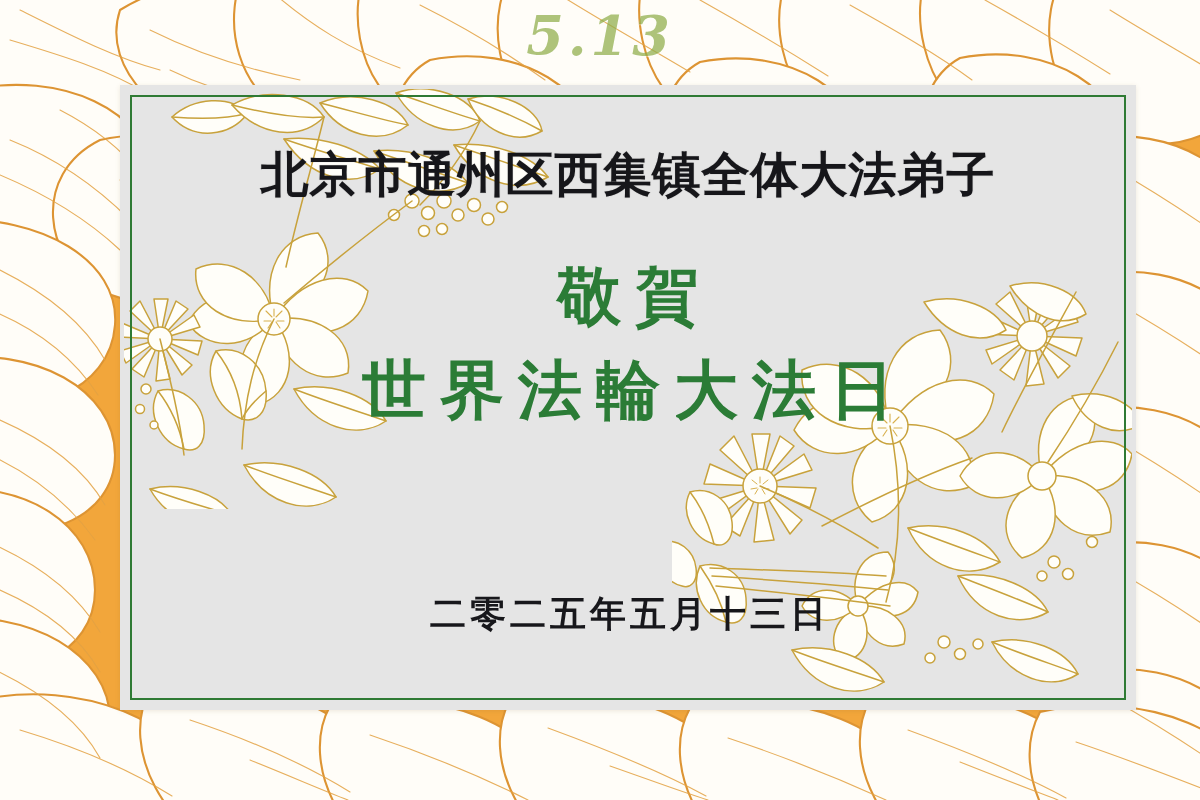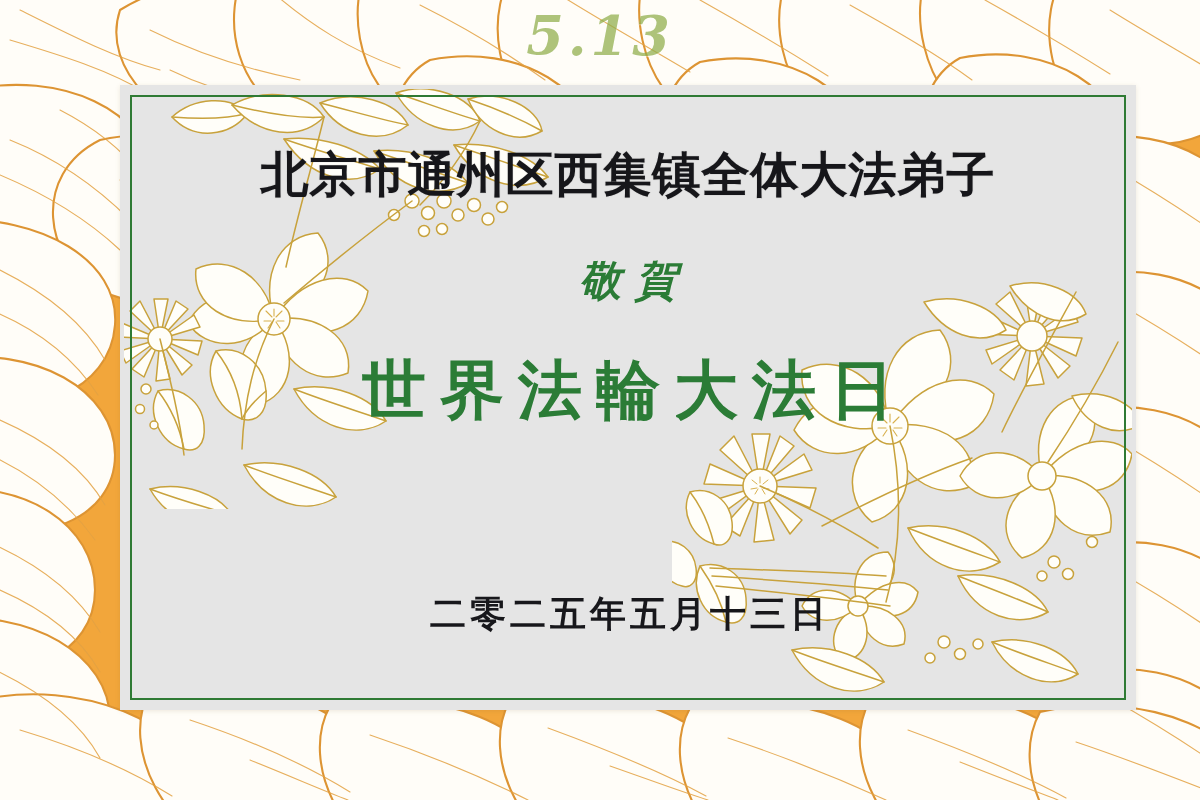--- a/index.html
+++ b/index.html
@@ -83,25 +83,24 @@
     text-shadow:0 0 1px rgba(0,0,0,.35);
   }
 
   #line-salutation {
     position:absolute;
     left:0; right:0; top:168px;
     text-align:center;
     color:#2b7c36;
     font-family:"Liberation Serif", "DejaVu Serif", serif;
     font-weight:700;
-    font-size:42px;
+    font-size:64px;
     letter-spacing:14px;
     text-indent:14px;
     white-space:nowrap;
-    font-style:italic;
   }
 
   #line-occasion {
     position:absolute;
     left:0; right:0; top:262px;
     text-align:center;
     color:#2b7c36;
     font-family:"Liberation Serif", "DejaVu Serif", serif;
     font-weight:700;
     font-size:64px;

